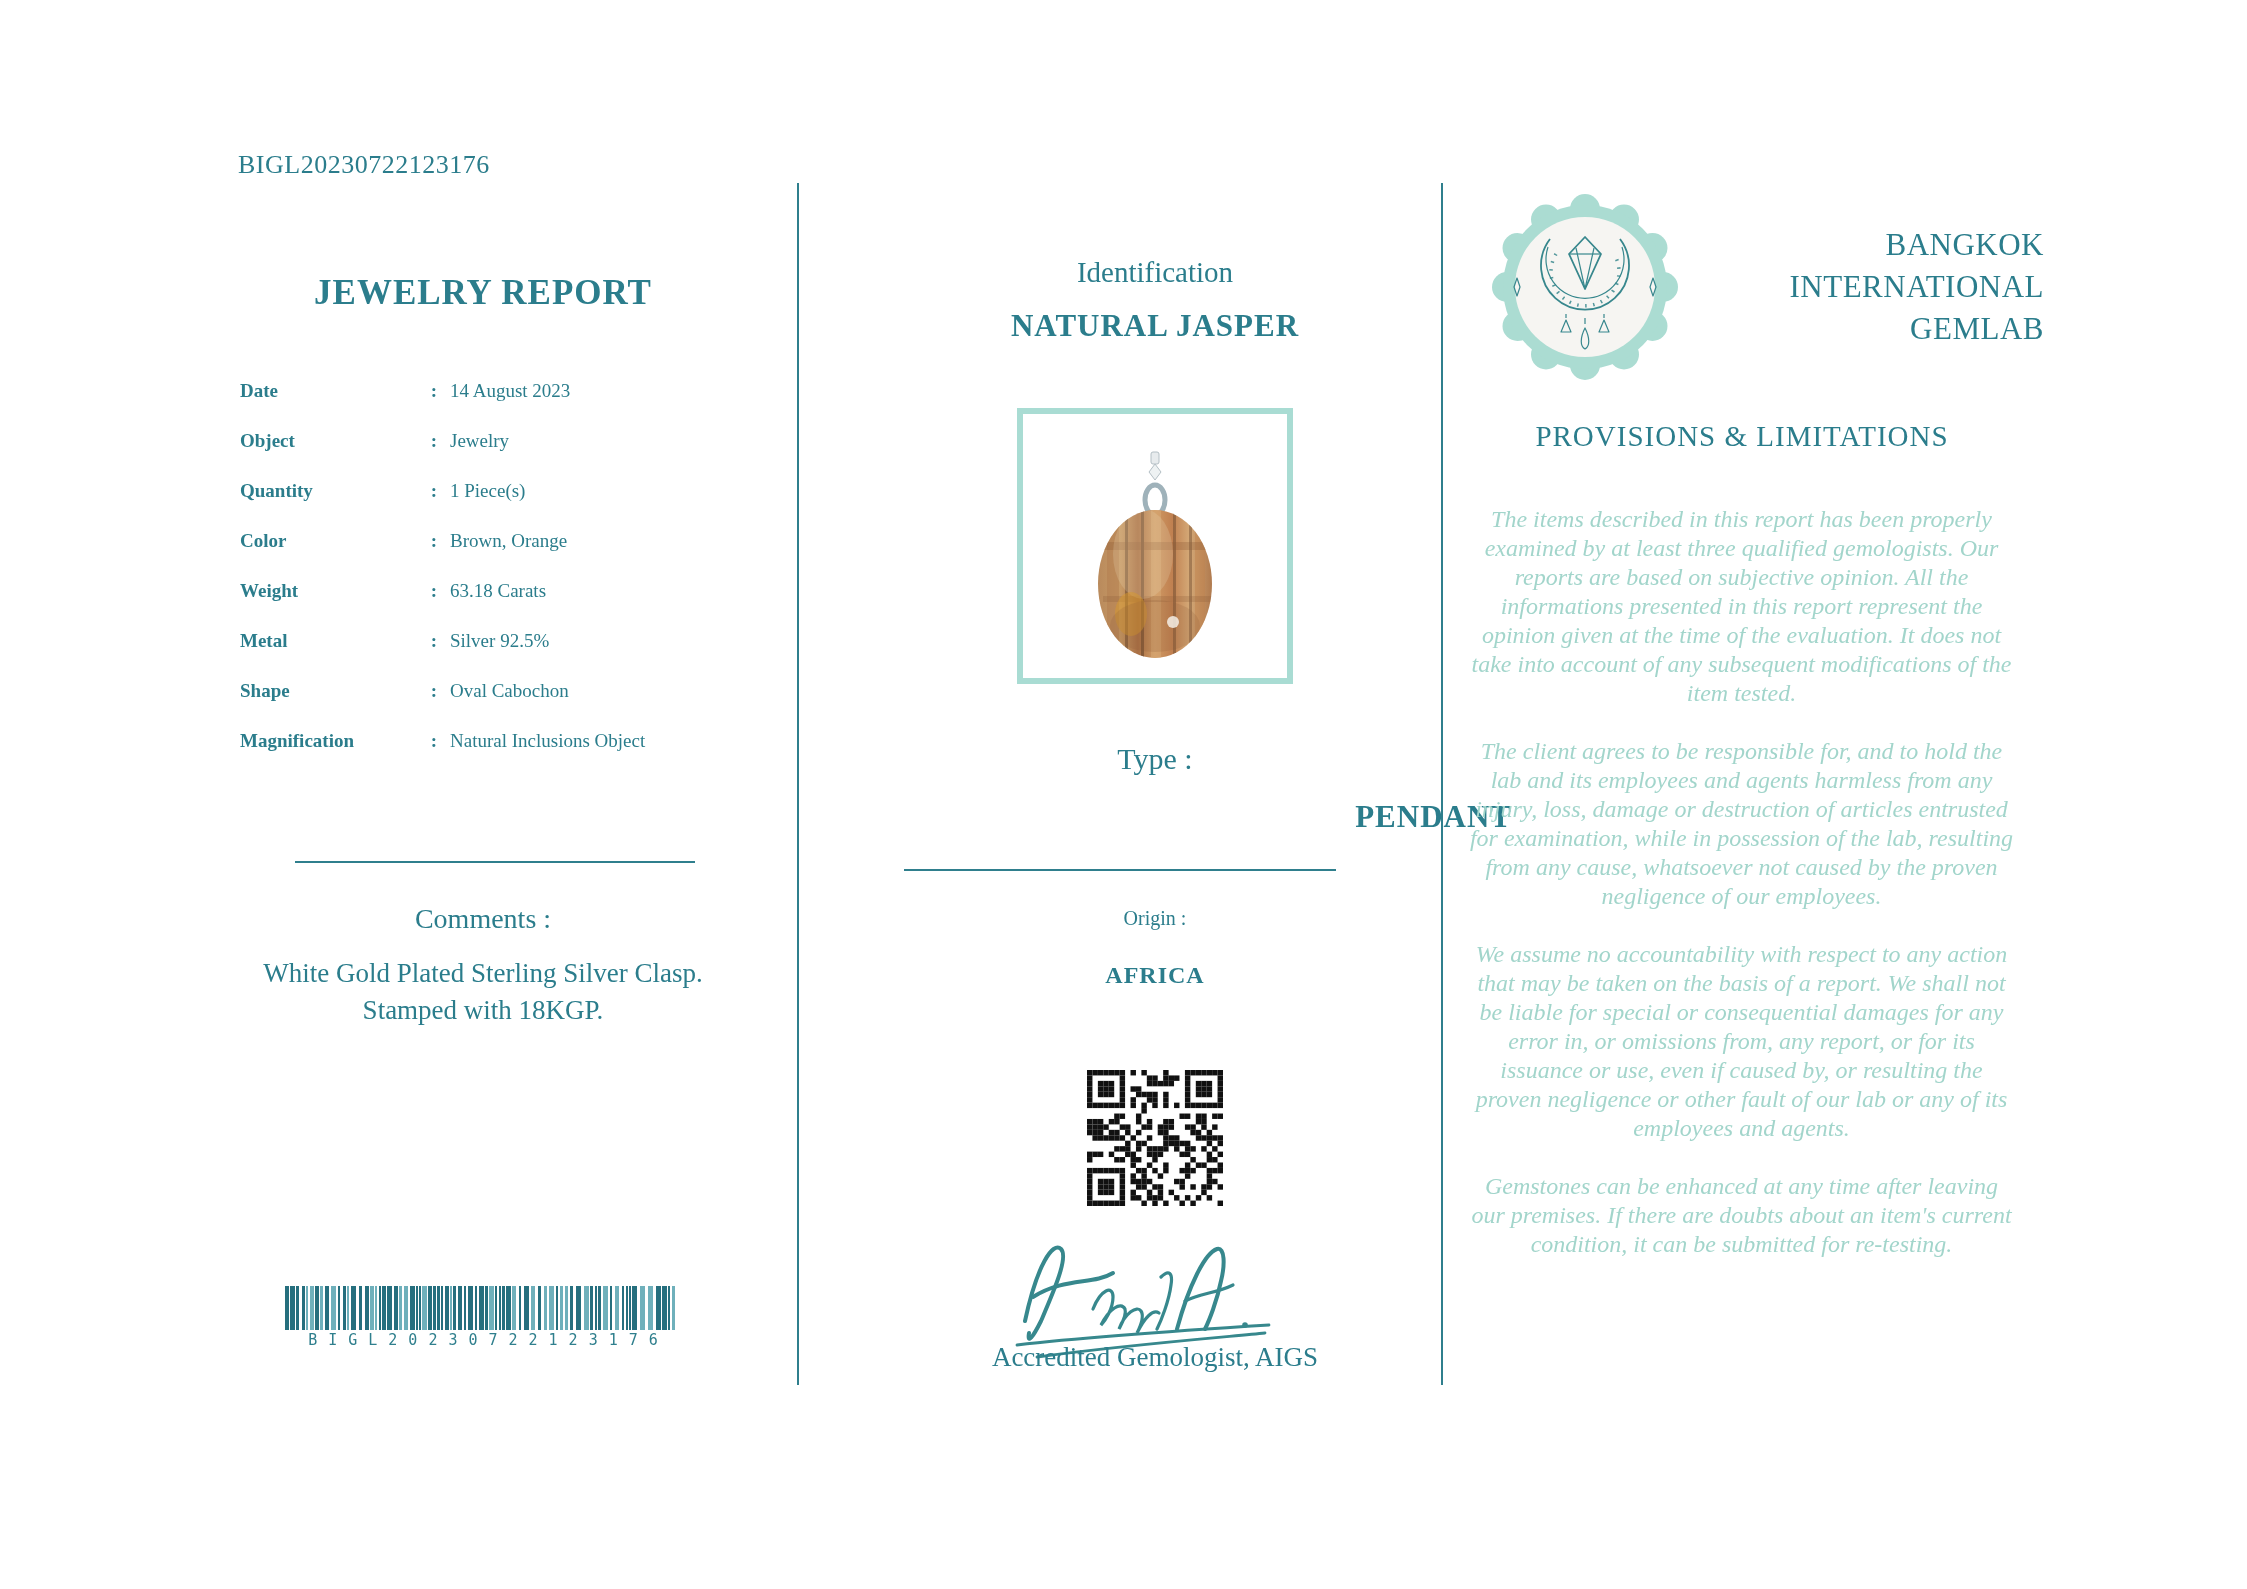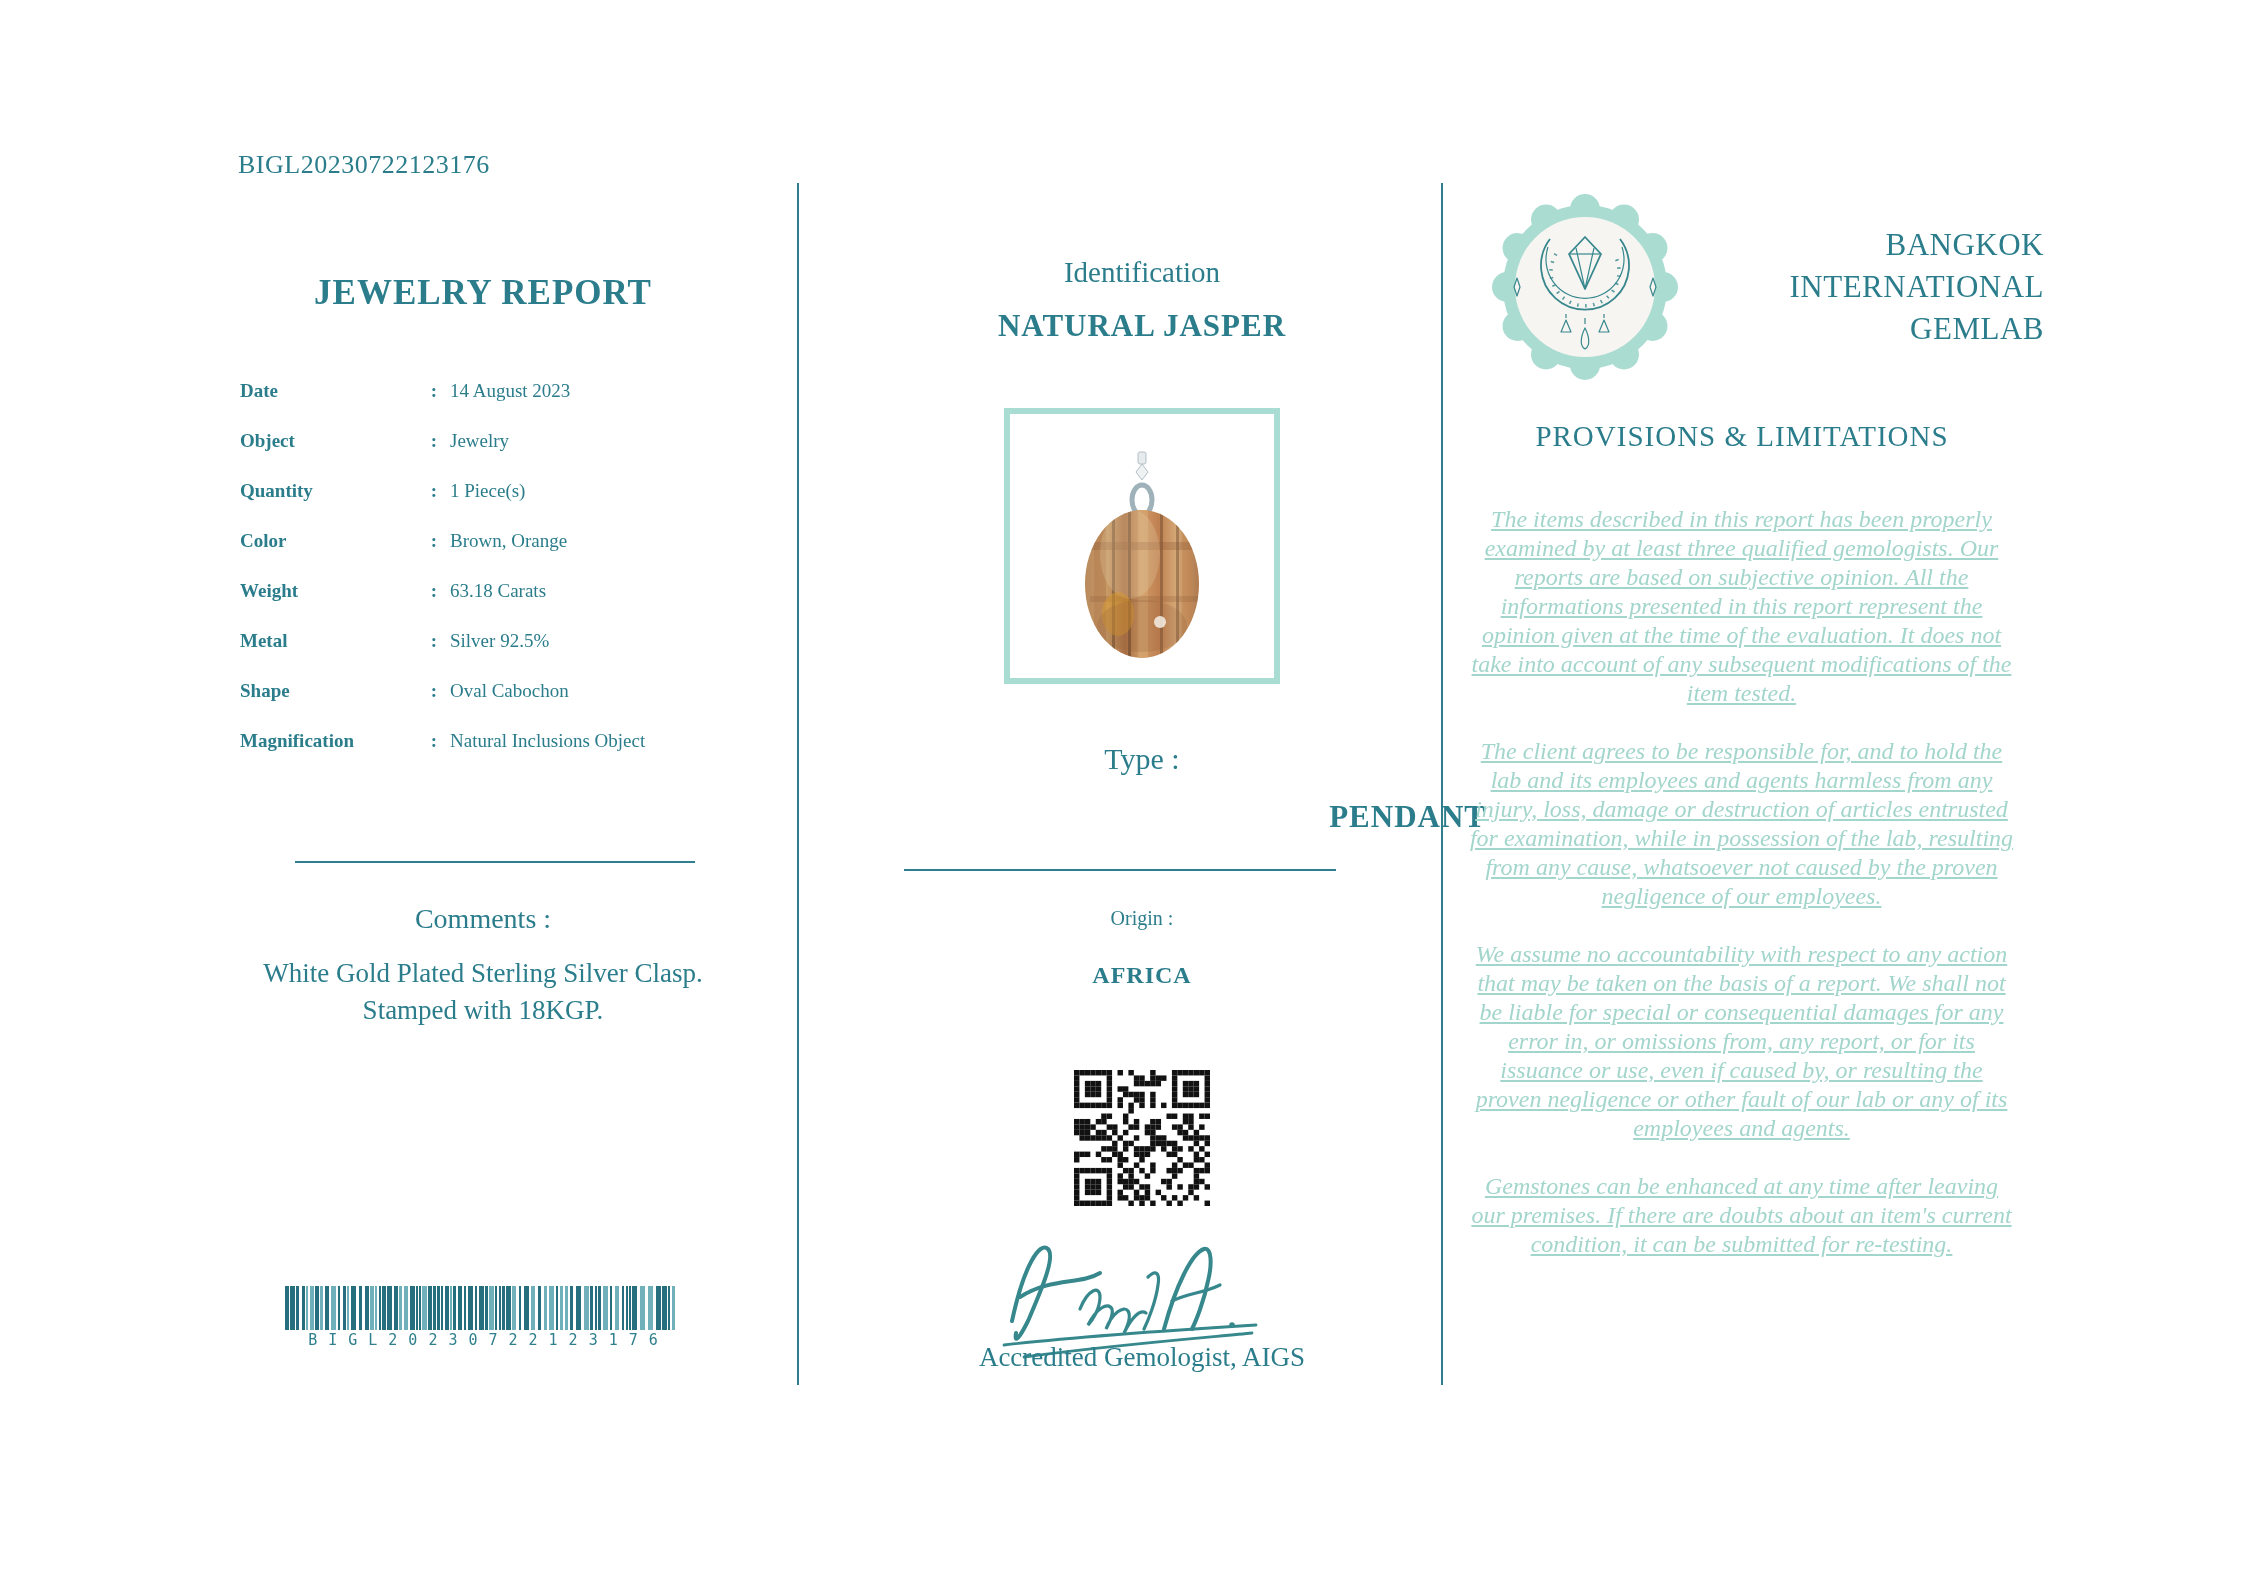--- a/index.html
+++ b/index.html
@@ -7,21 +7,21 @@
         font-family:"Liberation Serif", serif;color:#2b7d8c;overflow:hidden;}
 
   
   .v-divider{position:absolute;top:183px;width:2px;height:1202px;background:#2f7f8d;}
   .v-divider.left{left:797px;} .v-divider.right{left:1441px;}
 
   .report-number{position:absolute;left:238px;top:150px;font-size:26px;letter-spacing:.5px;}
 
   .col{position:absolute;top:0;height:100%;}
   .col-left{left:168px;width:630px;}
-  .col-mid{left:798px;width:688px;}
+  .col-mid{left:798px;width:688px;padding-left:26px;}
   .col-right{left:1452px;width:600px;}
 
   .centered{left:0;right:0;text-align:center;position:absolute;}
 
   
   .jr-title{top:250px;font-size:35px;font-weight:bold;letter-spacing:1px;}
   .fields{position:absolute;top:372px;left:72px;right:6px;}
   .field-row{display:grid;grid-template-columns:178px 20px 1fr;column-gap:6px;
              align-items:baseline;font-size:19px;margin-bottom:28px;margin-top:8px;}
   .field-label{font-weight:bold;}
@@ -50,21 +50,21 @@
   .signature-wrap{top:1205px;line-height:0;}
   .gemologist{top:1342px;font-size:27px;}
 
   
   .lab-header{position:absolute;top:192px;left:38px;right:8px;display:flex;align-items:center;}
   .lab-logo{width:190px;height:190px;flex:0 0 auto;}
   .lab-name{flex:1;text-align:right;font-size:31px;line-height:42px;letter-spacing:.5px;}
   .prov-title{top:420px;right:20px;font-size:29px;letter-spacing:1px;}
   .prov-paras{position:absolute;top:505px;left:15px;width:565px;text-align:center;
               font-size:24px;line-height:29px;font-style:italic;color:#a2d5cb;}
-  .prov-paras p{margin:0 16px 29px 0;text-decoration:underline;}
+  .prov-paras p{margin:0 16px 29px 0;}
 </style>
 </head>
 <body>
 
 <div class="page">
 
   <div class="report-number">BIGL20230722123176</div>
 
   <div class="v-divider left"></div>
   <div class="v-divider right"></div>

